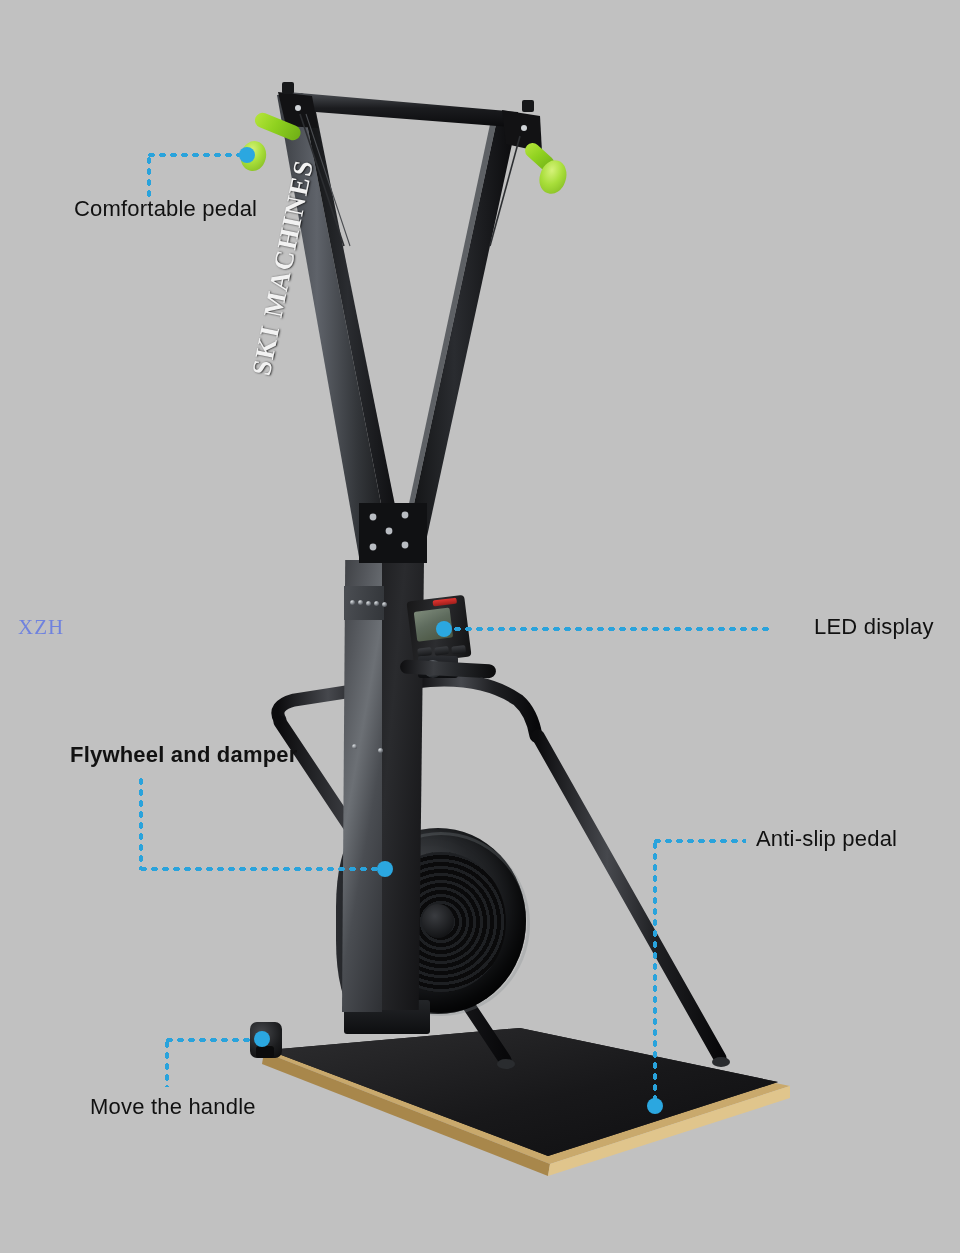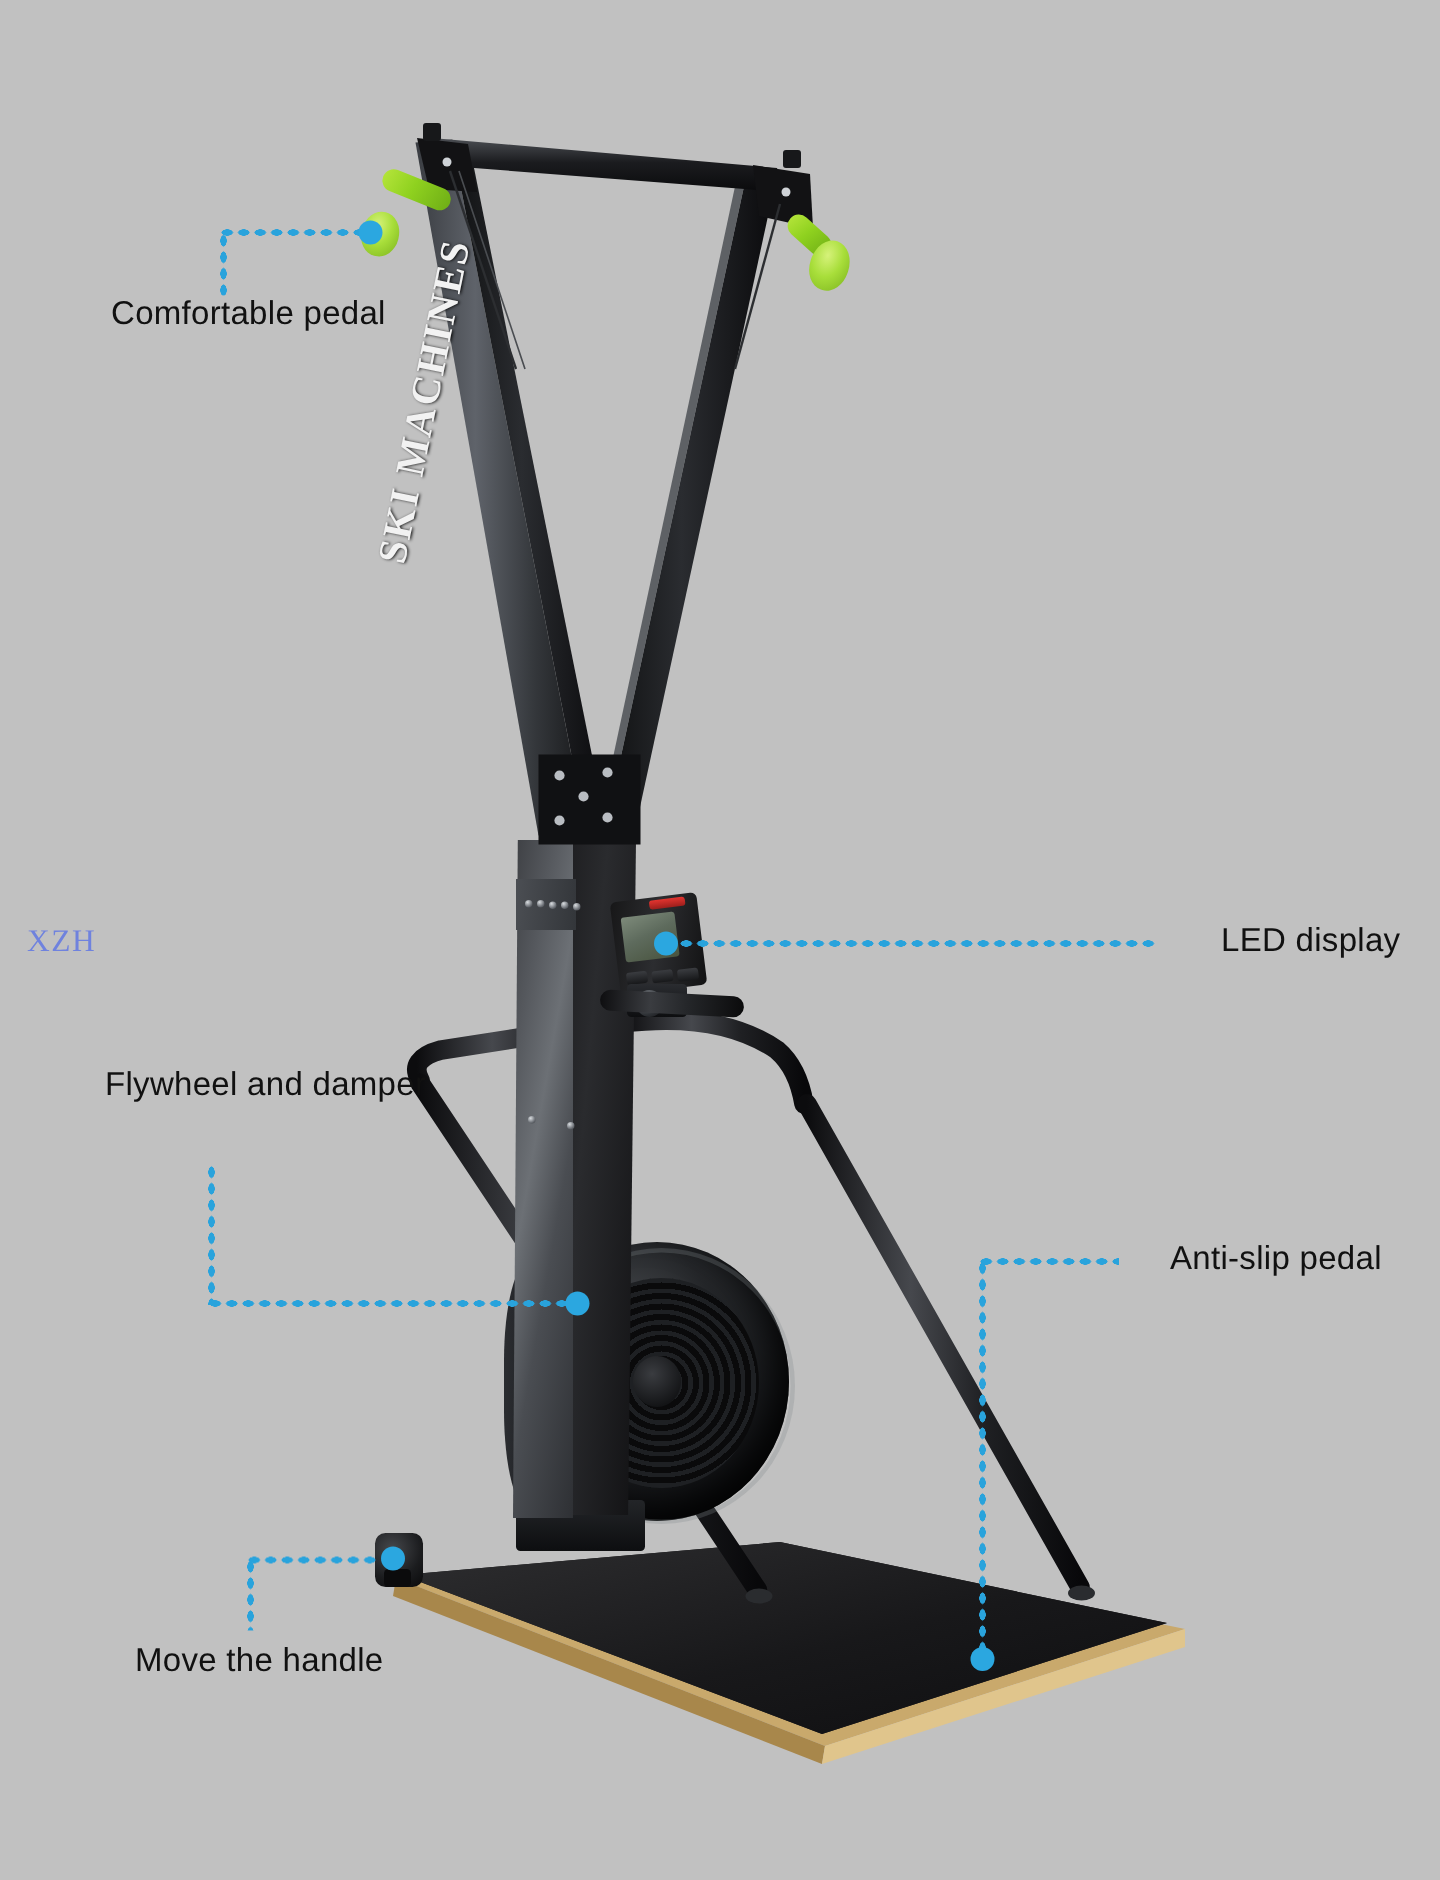--- a/index.html
+++ b/index.html
@@ -319,31 +319,31 @@
     <div class="callout-label" style="left:74px; top:198px;">Comfortable pedal</div>
   </div>
 
   <div>
     <div class="dot-h" style="left:452px; top:626px; width:318px;"></div>
     <div class="dot-end" style="left:436px; top:621px;"></div>
     <div class="callout-label" style="left:786px; top:616px;margin-left:28px;">LED display</div>
   </div>
 
   <div>
-    <div class="callout-label" style="left:70px; top:712px;">Flywheel and damper</div>
+    <div class="callout-label" style="left:70px; top:744px;font-weight:bold;">Flywheel and damper</div>
     <div class="dot-v" style="left:138px; top:776px; height:94px;"></div>
     <div class="dot-h" style="left:138px; top:866px; width:244px;"></div>
     <div class="dot-end" style="left:377px; top:861px;"></div>
   </div>
 
   <div>
     <div class="dot-h" style="left:652px; top:838px; width:94px;"></div>
     <div class="dot-v" style="left:652px; top:840px; height:266px;"></div>
     <div class="dot-end" style="left:647px; top:1098px;"></div>
-    <div class="callout-label" style="left:756px; top:828px;margin-left:24px;">Anti-slip pedal</div>
+    <div class="callout-label" style="left:756px; top:828px;">Anti-slip pedal</div>
   </div>
 
   <div>
     <div class="dot-h" style="left:164px; top:1037px; width:88px;"></div>
     <div class="dot-v" style="left:164px; top:1039px; height:48px;"></div>
     <div class="dot-end" style="left:254px; top:1031px;"></div>
     <div class="callout-label" style="left:90px; top:1096px;">Move the handle</div>
   </div>
 
   <div class="watermark" style="left:18px; top:615px;">XZH</div>

